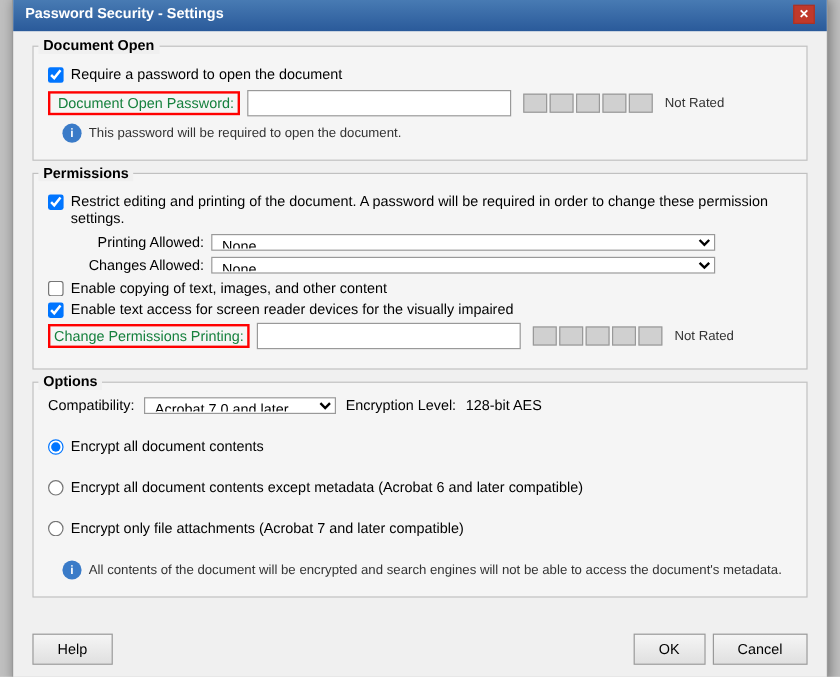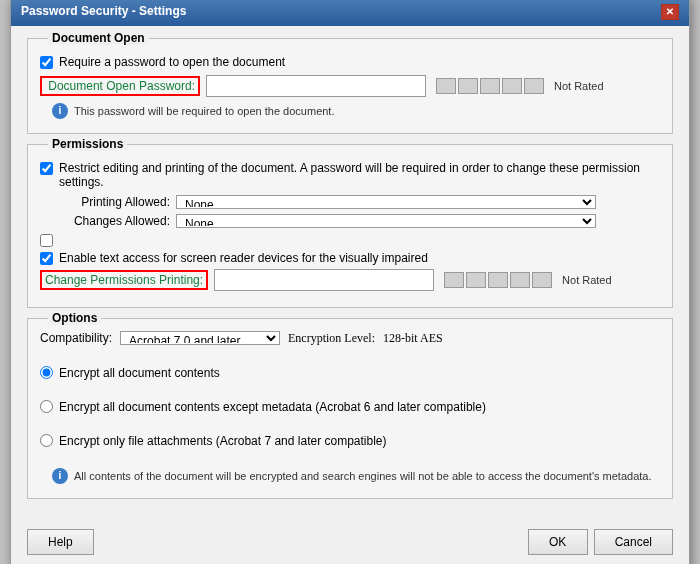--- a/index.html
+++ b/index.html
@@ -60,21 +60,21 @@
       border: 1px solid #c0c0c0;
       margin-bottom: 10px;
       padding: 8px 12px 10px 12px;
       position: relative;
       background: #f5f5f5;
     }
 
     .section-title {
       position: absolute;
       top: -8px;
-      left: 20px;
+      left: 4px;
       background: #f0f0f0;
       padding: 0 4px;
       font-weight: bold;
       font-size: 12px;
       color: #000;
     }
 
     .checkbox-row {
       display: flex;
       align-items: flex-start;
@@ -190,21 +190,20 @@
       margin: 4px 0 8px 0;
     }
 
     .options-section .compatibility-row select {
       width: 160px;
     }
 
     .encryption-label {
       font-size: 12px;
       color: #000;
-      font-family: Liberation Serif, serif;
     }
 
     .radio-row {
       display: flex;
       align-items: center;
       gap: 6px;
       margin: 20px 0;
     }
 
     .radio-row input[type="radio"] {
@@ -292,20 +291,21 @@
         <select>
           <option>None</option>
           <option>Inserting, deleting, and rotating pages</option>
           <option>Filling in form fields and signing existing signature fields</option>
           <option>Commenting, filling in form fields, and signing existing signature fields</option>
           <option>Any except extracting pages</option>
         </select>
       </div>
       <div class="checkbox-row">
         <input type="checkbox" style="">
+        <span>Enable copying of text, images, and other content</span>
       </div>
       <div class="checkbox-row">
         <input type="checkbox" checked="" style="">
         <span>Enable text access for screen reader devices for the visually impaired</span>
       </div>
       <div class="form-row" style="margin-top:4px;">
         <span class="form-label highlighted">Change Permissions Printing:</span>
         <input type="password" class="password-input" value="" style="">
         <div class="strength-indicator">
           <div class="strength-bar"></div>

